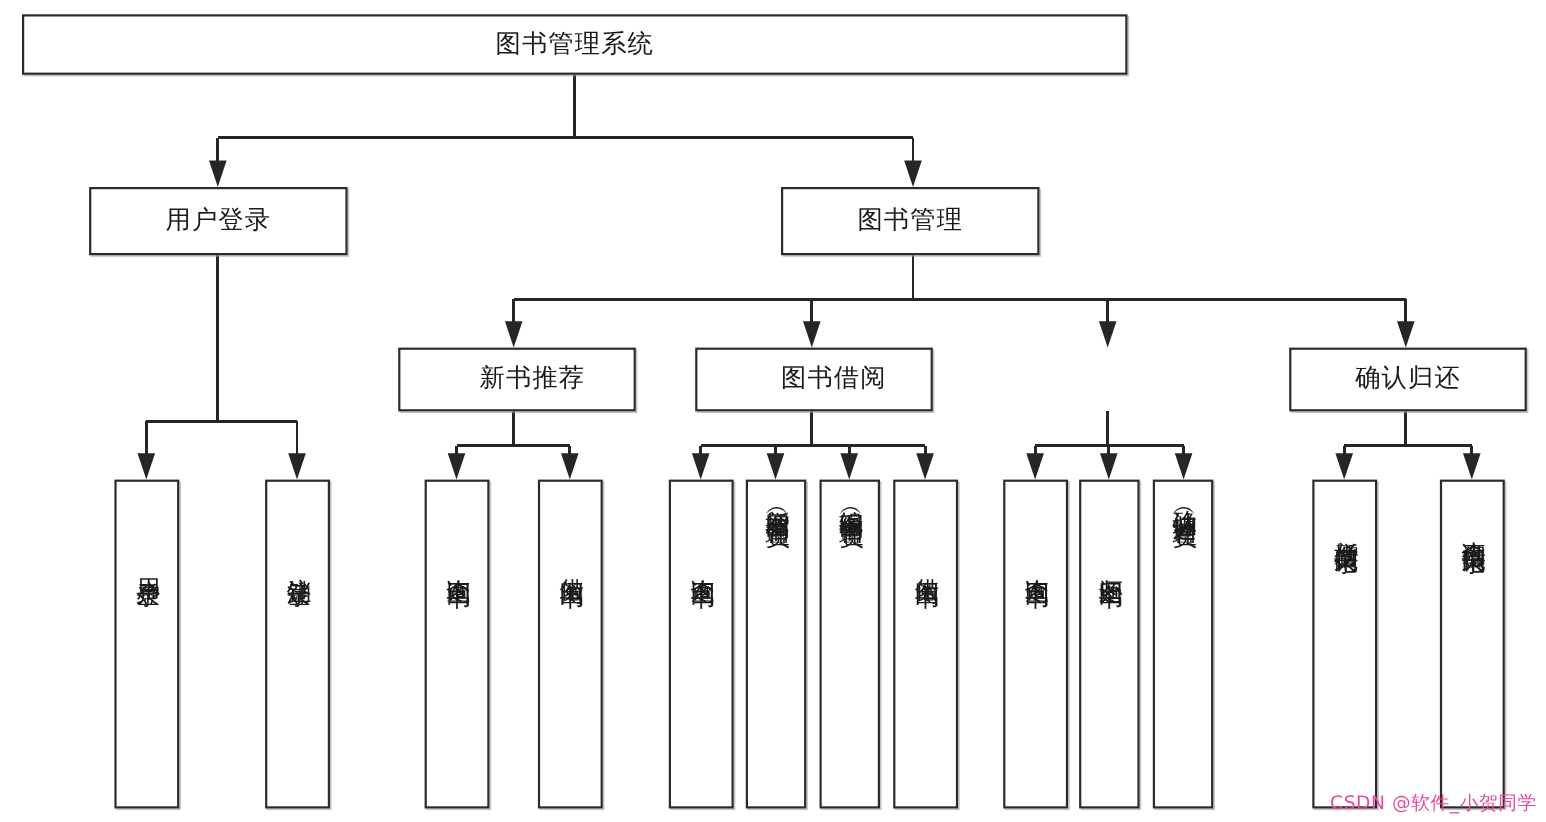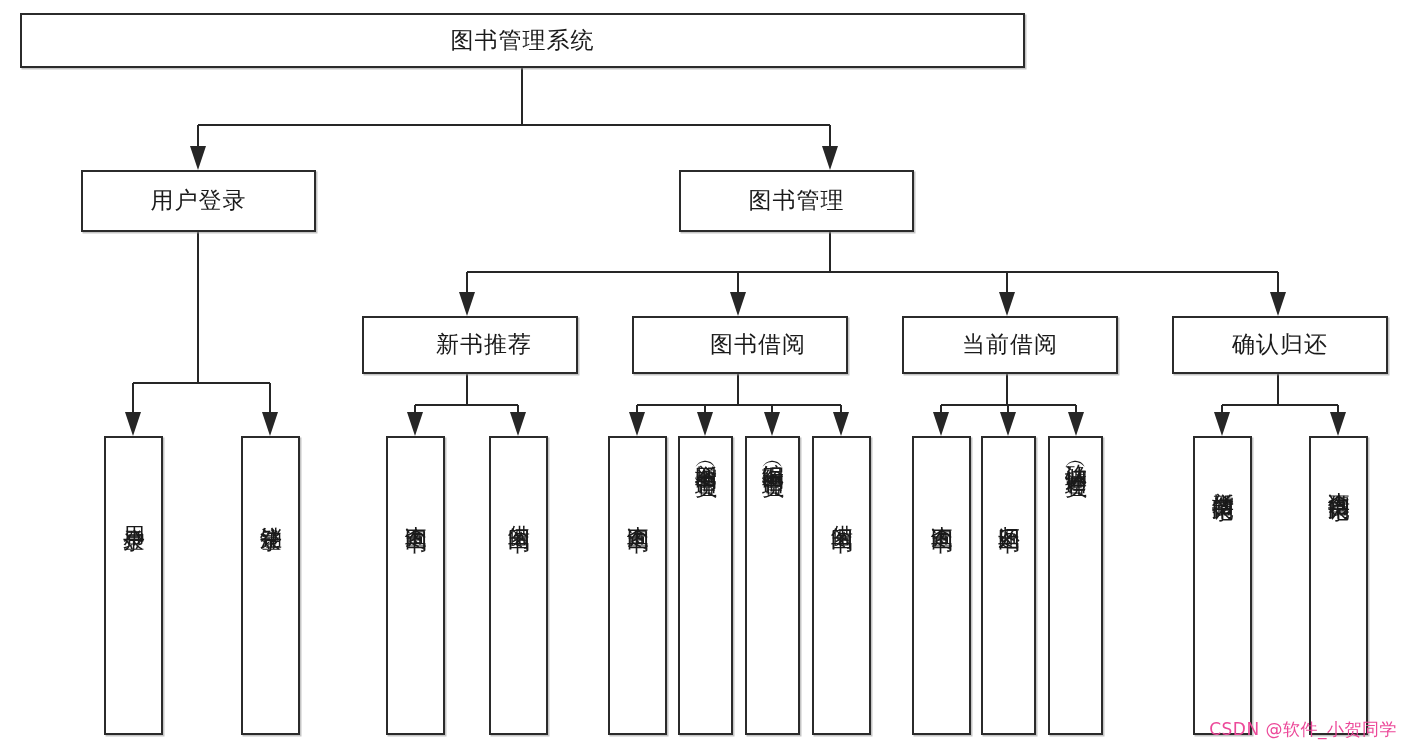--- a/index.html
+++ b/index.html
@@ -161,33 +161,30 @@
     <polygon class="arrowhead" points="1338,436 1330,412 1346,412"></polygon>
   </svg>
 
   <div class="node root horiz" style="left:20px; top:13px; width:1005px; height:55px;">
     <span class="label">图书管理系统</span>
   </div>
 
   <div class="node horiz" style="left:81px; top:170px; width:235px; height:62px;">
     <span class="label">用户登录</span>
   </div>
-  <div class="node horiz" style="left:679px; top:170px; width:235px; height:62px;">
+  <div class="node horiz" style="left:710px; top:170px; width:235px; height:62px;">
     <span class="label">图书管理</span>
   </div>
 
   <div class="node horiz" style="left:362px; top:316px; width:216px; height:58px;padding-left:28px;">
     <span class="label">新书推荐</span>
   </div>
   <div class="node horiz" style="left:632px; top:316px; width:216px; height:58px;padding-left:36px;">
     <span class="label">图书借阅</span>
   </div>
-  <div class="node horiz" style="left:902px; top:316px; width:216px; height:58px;">
-    <span class="label">当前借阅</span>
-  </div>
   <div class="node horiz" style="left:1172px; top:316px; width:216px; height:58px;">
     <span class="label">确认归还</span>
   </div>
 
   <div class="node vert" style="left:104px; top:436px; width:59px; height:299px; padding-top:70px;">
     <span class="label">用户登录</span>
   </div>
   <div class="node vert" style="left:241px; top:436px; width:59px; height:299px; padding-top:70px;">
     <span class="label">注销登录</span>
   </div>

